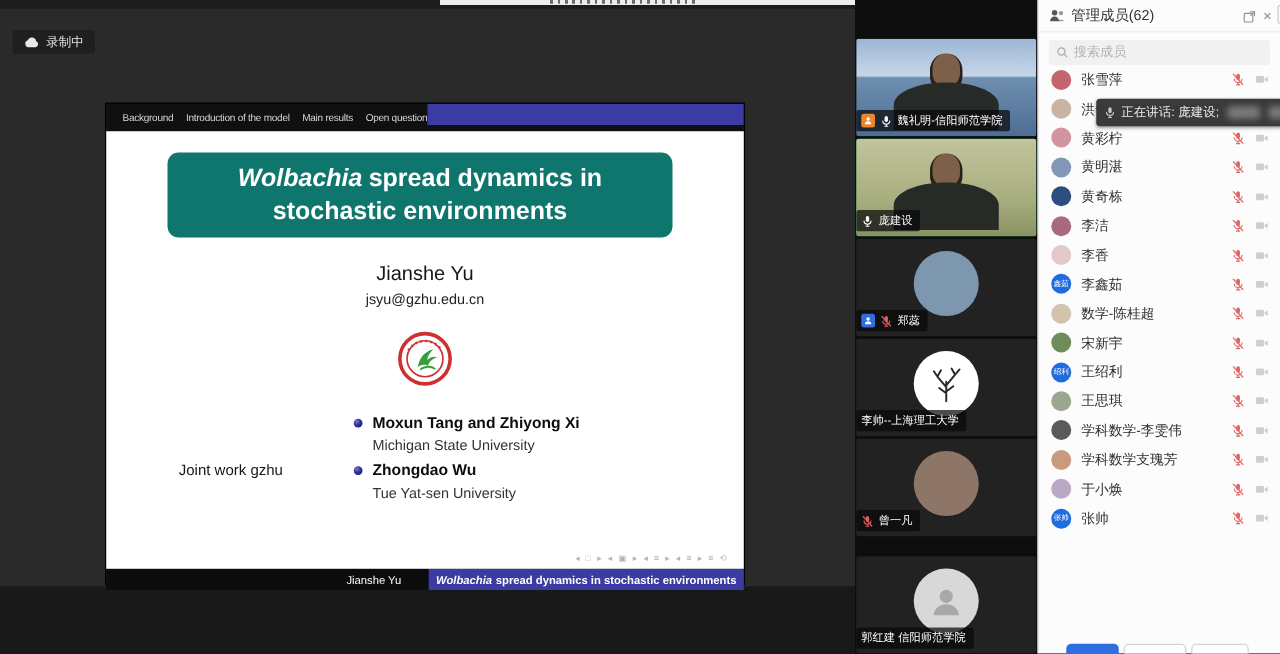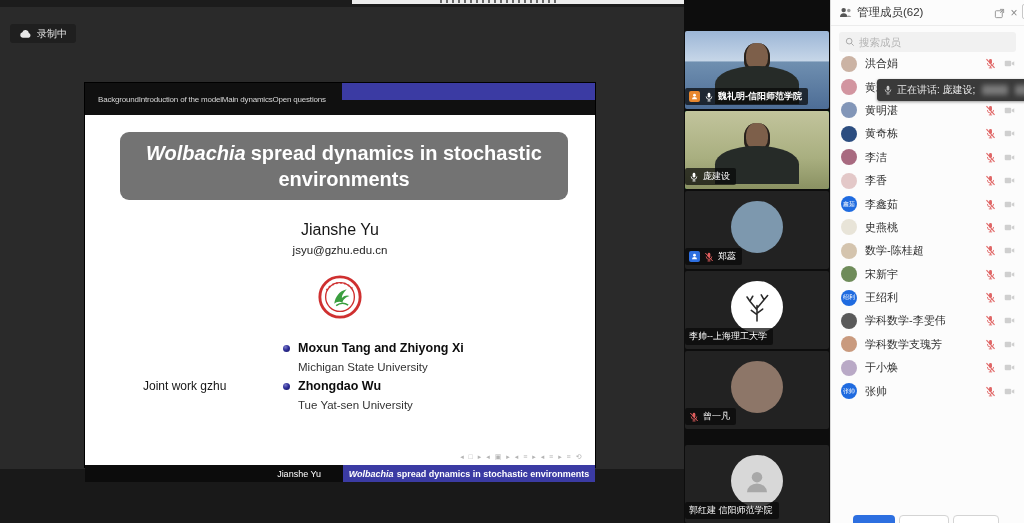--- a/index.html
+++ b/index.html
@@ -13,27 +13,27 @@
   .main::after { content:""; position:absolute; left:0; bottom:0; right:0; height:54px; background:#191919; }
   .share-toolbar-edge { position:absolute; left:352px; top:0; width:332px; height:4px; background:#ededed; z-index:3; }
   .share-toolbar-edge i { position:absolute; left:88px; top:0; width:120px; height:3px;
       background:repeating-linear-gradient(90deg,#4a4a4a 0 2px,transparent 2px 6px); opacity:.8; }
 
   .rec-badge { position:absolute; left:10px; top:24px; height:19px; background:#1f1f1f; border-radius:3px;
       display:flex; align-items:center; gap:5px; padding:0 9px; color:#e4e4e4; font-size:10px; z-index:2; }
 
   
   .slide { position:absolute; left:85px; top:83px; width:510px; height:384px; z-index:2; box-shadow:0 0 0 1px #000; }
-  .slide-nav { position:relative; height:32px; background:#101010; display:flex; align-items:center; 
+  .slide-nav { position:relative; height:22px; background:#101010; display:flex; align-items:center; gap:10px;
       padding-left:13px; overflow:hidden; }
   .slide-nav .tab { color:#d6d6d6; font-size:8px; letter-spacing:-.2px; white-space:nowrap; z-index:1; }
   .nav-blue { position:absolute; left:257px; right:0; top:0; height:17px; background:#3b3ba3; z-index:2; }
 
   .slide-body { position:relative; height:350px; background:#ffffff; overflow:hidden; }
-  .title-box { position:absolute; left:35px; top:17px; width:448px; height:68px; background:#737373; border-radius:9px;
+  .title-box { position:absolute; left:49px; top:17px; width:404px; height:68px; background:#0f766e; border-radius:9px;
       color:#fff; font-size:20px; font-weight:bold; text-align:center; display:flex; align-items:center;
       justify-content:center; padding:0 26px; line-height:1.3; }
   .title-box i { font-style:italic; margin-right:5px; }
   .author { position:absolute; left:0; top:106px; width:100%; text-align:center; font-size:16px; color:#161616; }
   .email  { position:absolute; left:0; top:129px; width:100%; text-align:center; font-size:11.5px; color:#222; }
   .logo   { position:absolute; left:50%; top:159px; transform:translateX(-50%); width:46px; height:46px; }
 
   .joint-label { position:absolute; left:58px; top:264px; font-size:12px; color:#161616; }
   .collabs { position:absolute; left:198px; top:224px; }
   .collab .names { font-size:12.5px; font-weight:bold; color:#0d0d0d; line-height:19px; display:flex; align-items:center; }
@@ -45,21 +45,21 @@
   .slide-footer { display:flex; height:17px; }
   .f-left { width:258px; background:#0c0c0c; color:#fff; font-size:9px; display:flex; align-items:center;
       justify-content:flex-end; padding-right:22px; }
   .f-right { flex:1; background:#3b3ba3; color:#fff; font-size:9px; font-weight:bold; display:flex;
       align-items:center; justify-content:center; white-space:nowrap; }
   .f-right i { font-style:italic; margin-right:3px; }
 
   
   .videos { position:absolute; left:684px; top:0; width:146px; height:523px; background:#0d0d0d; }
   .thumb { position:relative; width:144px; height:78px; margin:2px 1px 0; background:#222; border-radius:2px; overflow:hidden; }
-  .thumb:first-child { margin-top:31px;font-weight:bold; }
+  .thumb:first-child { margin-top:31px; }
   .thumb.gap-top { margin-top:16px; }
   .thumb.active { outline:2px solid #21a558; outline-offset:-2px; }
   .vbg { position:absolute; inset:0; }
   .style-sea  .vbg { background:linear-gradient(180deg,#9cb6d6 0%,#c6d6e8 38%,#6f8fb0 40%,#4d6d96 100%); }
   .style-room .vbg { background:linear-gradient(180deg,#c2c49c 0%,#a9af80 60%,#8a9162 100%); }
   .sil { position:absolute; left:50%; top:12px; transform:translateX(-50%); width:84px; display:none; }
   .style-sea .sil, .style-room .sil { display:block; }
   .sil .head { width:26px; height:30px; margin:0 auto; background:#7d5f4a; border-radius:46% 46% 42% 42%;
       box-shadow:0 -2px 0 2px #26211c inset; }
   .sil .torso { width:84px; height:38px; margin-top:-7px; background:#262b28; border-radius:48% 48% 0 0; }
@@ -128,21 +128,21 @@
       <svg viewBox="0 0 14 10" width="13" height="10">
           <path d="M4 9 a3 3 0 0 1 -.4 -5.9 A3.6 3.6 0 0 1 10.6 4 A2.6 2.6 0 0 1 10.4 9 Z" fill="#e8e8e8"></path>
         </svg>
       <span>录制中</span>
     </div>
 
     <div class="slide">
       <div class="slide-nav">
         <span class="tab">Background</span>
         <span class="tab">Introduction of the model</span>
-        <span class="tab">Main dynamics</span>
+        <span class="tab">Main results</span>
         <span class="tab">Open questions</span>
         <div class="nav-blue"></div>
       </div>
 
       <div class="slide-body">
         <div class="title-box">
           <span><i>Wolbachia</i><span>spread dynamics in stochastic environments</span></span>
         </div>
         <div class="author">Jianshe Yu</div>
         <div class="email">jsyu@gzhu.edu.cn</div>
@@ -337,20 +337,39 @@
     <div class="psearch">
       <svg viewBox="0 0 12 12" width="10" height="10">
           <circle cx="5" cy="5" r="3.4" fill="none" stroke="#ababab" stroke-width="1.2"></circle>
           <line x1="7.6" y1="7.6" x2="10.4" y2="10.4" stroke="#ababab" stroke-width="1.2"></line>
         </svg>
       <input type="text" placeholder="搜索成员" style="">
     </div>
 
     <div class="mlist">
         <div class="mrow">
+    <span class="mavatar" style="background: rgb(196, 101, 110);">
+            <span class="mav-text"></span>
+          </span>
+    <span class="mname">张雪萍</span>
+    <span class="mico">
+      <svg class="m-mic" viewBox="0 0 12 12" width="11" height="11">
+        <rect x="4.4" y="1" width="3.2" height="5.6" rx="1.6" fill="currentColor"></rect>
+        <path d="M2.6 5.4 a3.4 3.4 0 0 0 6.8 0" fill="none" stroke="currentColor" stroke-width="1"></path>
+        <line x1="6" y1="8.8" x2="6" y2="10.6" stroke="currentColor" stroke-width="1"></line>
+        <line x1="4.2" y1="10.8" x2="7.8" y2="10.8" stroke="currentColor" stroke-width="1"></line>
+        <line x1="1.6" y1="1.2" x2="10.4" y2="10.8" stroke="currentColor" stroke-width="1.2"></line>
+      </svg>
+      <svg class="m-cam" viewBox="0 0 12 12" width="11" height="11">
+        <rect x="0.8" y="3" width="7" height="6" rx="1.2" fill="currentColor"></rect>
+        <path d="M8.4 5.2 L11.2 3.6 V8.4 L8.4 6.8 Z" fill="currentColor"></path>
+      </svg>
+    </span>
+  </div>
+        <div class="mrow">
     <span class="mavatar" style="background: rgb(203, 179, 164);">
             <span class="mav-text"></span>
           </span>
     <span class="mname">洪合娟</span>
     <span class="mico">
       <svg class="m-mic" viewBox="0 0 12 12" width="11" height="11">
         <rect x="4.4" y="1" width="3.2" height="5.6" rx="1.6" fill="currentColor"></rect>
         <path d="M2.6 5.4 a3.4 3.4 0 0 0 6.8 0" fill="none" stroke="currentColor" stroke-width="1"></path>
         <line x1="6" y1="8.8" x2="6" y2="10.6" stroke="currentColor" stroke-width="1"></line>
         <line x1="4.2" y1="10.8" x2="7.8" y2="10.8" stroke="currentColor" stroke-width="1"></line>
@@ -470,39 +489,20 @@
         <line x1="4.2" y1="10.8" x2="7.8" y2="10.8" stroke="currentColor" stroke-width="1"></line>
         <line x1="1.6" y1="1.2" x2="10.4" y2="10.8" stroke="currentColor" stroke-width="1.2"></line>
       </svg>
       <svg class="m-cam" viewBox="0 0 12 12" width="11" height="11">
         <rect x="0.8" y="3" width="7" height="6" rx="1.2" fill="currentColor"></rect>
         <path d="M8.4 5.2 L11.2 3.6 V8.4 L8.4 6.8 Z" fill="currentColor"></path>
       </svg>
     </span>
   </div>
         <div class="mrow">
-    <span class="mavatar" style="background: rgb(232, 228, 216);">
-            <span class="mav-text"></span>
-          </span>
-    <span class="mname">史燕桃</span>
-    <span class="mico">
-      <svg class="m-mic" viewBox="0 0 12 12" width="11" height="11">
-        <rect x="4.4" y="1" width="3.2" height="5.6" rx="1.6" fill="currentColor"></rect>
-        <path d="M2.6 5.4 a3.4 3.4 0 0 0 6.8 0" fill="none" stroke="currentColor" stroke-width="1"></path>
-        <line x1="6" y1="8.8" x2="6" y2="10.6" stroke="currentColor" stroke-width="1"></line>
-        <line x1="4.2" y1="10.8" x2="7.8" y2="10.8" stroke="currentColor" stroke-width="1"></line>
-        <line x1="1.6" y1="1.2" x2="10.4" y2="10.8" stroke="currentColor" stroke-width="1.2"></line>
-      </svg>
-      <svg class="m-cam" viewBox="0 0 12 12" width="11" height="11">
-        <rect x="0.8" y="3" width="7" height="6" rx="1.2" fill="currentColor"></rect>
-        <path d="M8.4 5.2 L11.2 3.6 V8.4 L8.4 6.8 Z" fill="currentColor"></path>
-      </svg>
-    </span>
-  </div>
-        <div class="mrow">
     <span class="mavatar" style="background: rgb(212, 196, 174);">
             <span class="mav-text"></span>
           </span>
     <span class="mname">数学-陈桂超</span>
     <span class="mico">
       <svg class="m-mic" viewBox="0 0 12 12" width="11" height="11">
         <rect x="4.4" y="1" width="3.2" height="5.6" rx="1.6" fill="currentColor"></rect>
         <path d="M2.6 5.4 a3.4 3.4 0 0 0 6.8 0" fill="none" stroke="currentColor" stroke-width="1"></path>
         <line x1="6" y1="8.8" x2="6" y2="10.6" stroke="currentColor" stroke-width="1"></line>
         <line x1="4.2" y1="10.8" x2="7.8" y2="10.8" stroke="currentColor" stroke-width="1"></line>
@@ -531,20 +531,39 @@
         <rect x="0.8" y="3" width="7" height="6" rx="1.2" fill="currentColor"></rect>
         <path d="M8.4 5.2 L11.2 3.6 V8.4 L8.4 6.8 Z" fill="currentColor"></path>
       </svg>
     </span>
   </div>
         <div class="mrow">
     <span class="mavatar" style="background: rgb(31, 107, 224);">
             <span class="mav-text">绍利</span>
           </span>
     <span class="mname">王绍利</span>
+    <span class="mico">
+      <svg class="m-mic" viewBox="0 0 12 12" width="11" height="11">
+        <rect x="4.4" y="1" width="3.2" height="5.6" rx="1.6" fill="currentColor"></rect>
+        <path d="M2.6 5.4 a3.4 3.4 0 0 0 6.8 0" fill="none" stroke="currentColor" stroke-width="1"></path>
+        <line x1="6" y1="8.8" x2="6" y2="10.6" stroke="currentColor" stroke-width="1"></line>
+        <line x1="4.2" y1="10.8" x2="7.8" y2="10.8" stroke="currentColor" stroke-width="1"></line>
+        <line x1="1.6" y1="1.2" x2="10.4" y2="10.8" stroke="currentColor" stroke-width="1.2"></line>
+      </svg>
+      <svg class="m-cam" viewBox="0 0 12 12" width="11" height="11">
+        <rect x="0.8" y="3" width="7" height="6" rx="1.2" fill="currentColor"></rect>
+        <path d="M8.4 5.2 L11.2 3.6 V8.4 L8.4 6.8 Z" fill="currentColor"></path>
+      </svg>
+    </span>
+  </div>
+        <div class="mrow">
+    <span class="mavatar" style="background: rgb(154, 167, 142);">
+            <span class="mav-text"></span>
+          </span>
+    <span class="mname">王思琪</span>
     <span class="mico">
       <svg class="m-mic" viewBox="0 0 12 12" width="11" height="11">
         <rect x="4.4" y="1" width="3.2" height="5.6" rx="1.6" fill="currentColor"></rect>
         <path d="M2.6 5.4 a3.4 3.4 0 0 0 6.8 0" fill="none" stroke="currentColor" stroke-width="1"></path>
         <line x1="6" y1="8.8" x2="6" y2="10.6" stroke="currentColor" stroke-width="1"></line>
         <line x1="4.2" y1="10.8" x2="7.8" y2="10.8" stroke="currentColor" stroke-width="1"></line>
         <line x1="1.6" y1="1.2" x2="10.4" y2="10.8" stroke="currentColor" stroke-width="1.2"></line>
       </svg>
       <svg class="m-cam" viewBox="0 0 12 12" width="11" height="11">
         <rect x="0.8" y="3" width="7" height="6" rx="1.2" fill="currentColor"></rect>

